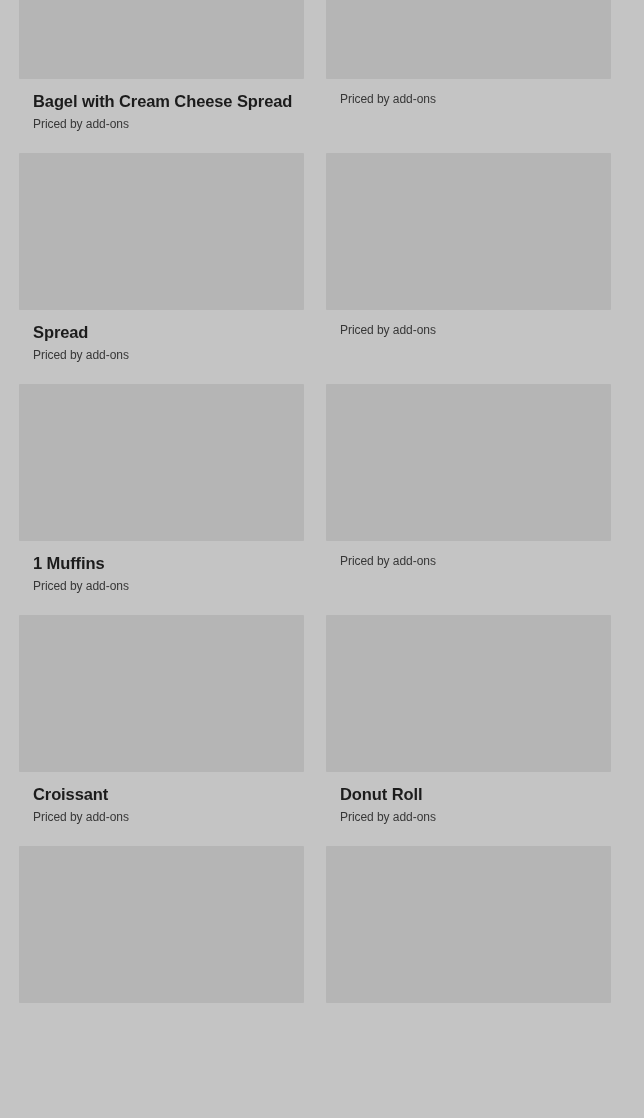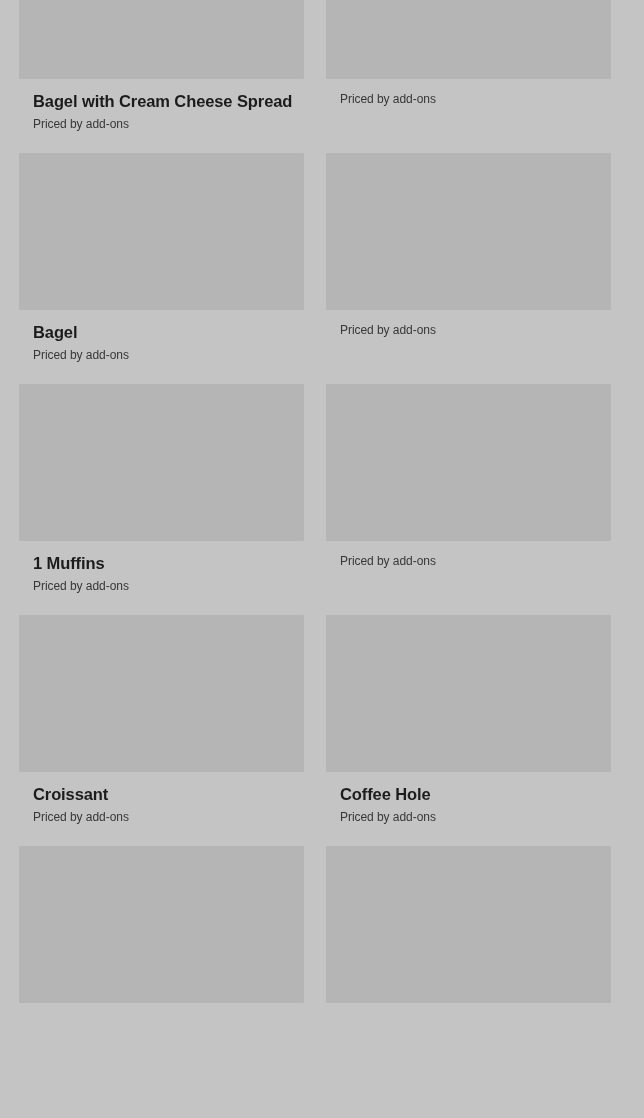--- a/index.html
+++ b/index.html
@@ -96,21 +96,21 @@
       </div>
       <div class="product-card">
         <div class="product-image"></div>
         <div class="product-text">
           <div class="product-subtitle">Priced by add-ons</div>
         </div>
       </div>
       <div class="product-card">
         <div class="product-image"></div>
         <div class="product-text">
-          <div class="product-title">Bagel</div>
+          <div class="product-title">Spread</div>
           <div class="product-subtitle">Priced by add-ons</div>
         </div>
       </div>
       <div class="product-card">
         <div class="product-image"></div>
         <div class="product-text">
           <div class="product-subtitle">Priced by add-ons</div>
         </div>
       </div>
       <div class="product-card">
@@ -129,21 +129,21 @@
       <div class="product-card">
         <div class="product-image"></div>
         <div class="product-text">
           <div class="product-title">Croissant</div>
           <div class="product-subtitle">Priced by add-ons</div>
         </div>
       </div>
       <div class="product-card">
         <div class="product-image"></div>
         <div class="product-text">
-          <div class="product-title">Coffee Hole</div>
+          <div class="product-title">Donut Roll</div>
           <div class="product-subtitle">Priced by add-ons</div>
         </div>
       </div>
       <div class="product-card clipped">
         <div class="product-image"></div>
         <div class="product-text">
           <div class="product-title"></div>
           <div class="product-subtitle"></div>
         </div>
       </div>

